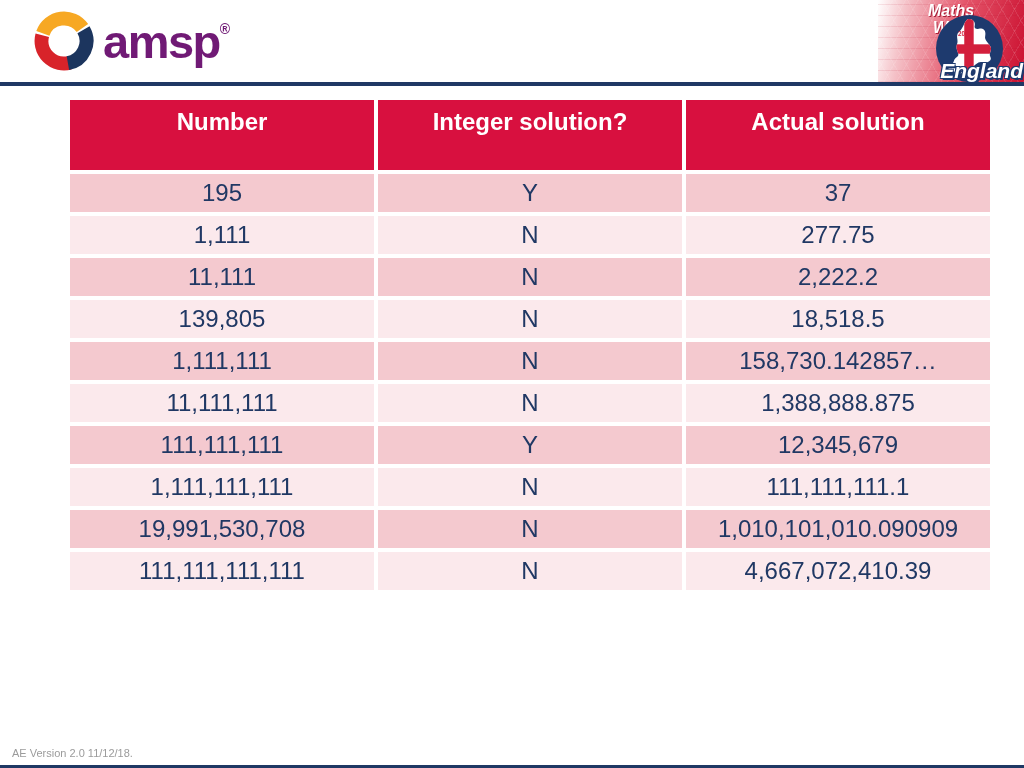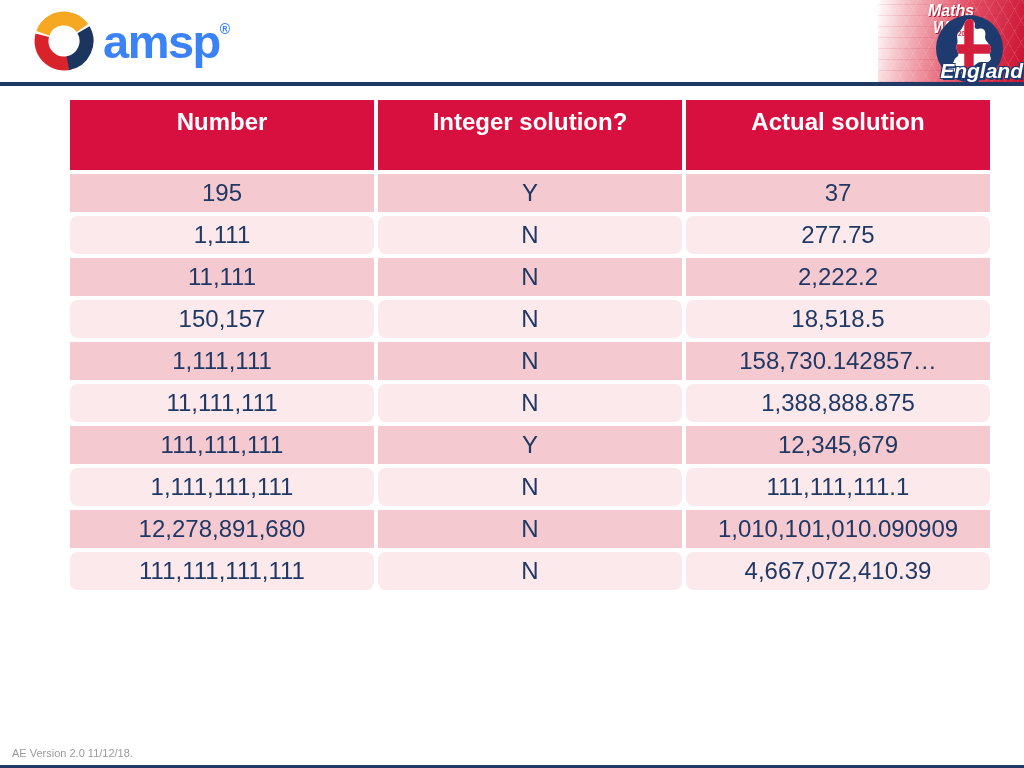--- a/index.html
+++ b/index.html
@@ -9,21 +9,21 @@
     height: 768px;
     background: #ffffff;
     overflow: hidden;
     font-family: "Liberation Sans", sans-serif;
   }
 
   
   .amsp-logo { position: absolute; left: 34px; top: 11px; display: flex; align-items: center; }
   .amsp-swirl { width: 60px; height: 60px; }
   .amsp-wordmark {
-    margin-left: 9px; font-size: 47px; font-weight: bold; color: #3b82f6;
+    margin-left: 9px; font-size: 47px; font-weight: bold; color: #701a75;
     letter-spacing: -1.5px; line-height: 1;
   }
   .amsp-reg { font-size: 14px; font-weight: bold; vertical-align: 24px; letter-spacing: 0; }
 
   
   .header-rule { position: absolute; top: 82px; left: 0; width: 1024px; height: 4px; background: #1F3864; z-index: 1; }
 
   
   .mwe-panel {
     position: absolute; top: 0; right: 0; width: 146px; height: 82px;
@@ -59,21 +59,21 @@
   .tr { display: contents; }
   .th {
     background: #D8103F; color: #ffffff; font-weight: bold; font-size: 24px;
     text-align: center; height: 70px; box-sizing: border-box; padding-top: 8px; line-height: 28px;
   }
   .td {
     color: #203864; font-size: 24px; text-align: center;
     height: 38px; line-height: 38px; white-space: nowrap; overflow: hidden;
   }
   .tr.dark  > .td { background: #F4C9CF; }
-  .tr.light > .td { background: #FBE9EC; border-radius: 8px; }
+  .tr.light > .td { background: #FBE9EC; }
 
   
   .footer-version { position: absolute; left: 12px; top: 747px; font-size: 11px; color: #9B9B9B; }
   .bottom-bar { position: absolute; left: 0; bottom: 0; width: 1024px; height: 3px; background: #1F3864; }
 </style>
 </head>
 <body>
 
 <div class="slide">
 
@@ -126,21 +126,21 @@
       <div class="td">1,111</div>
       <div class="td">N</div>
       <div class="td">277.75</div>
     </div>
     <div class="tr dark">
       <div class="td">11,111</div>
       <div class="td">N</div>
       <div class="td">2,222.2</div>
     </div>
     <div class="tr light">
-      <div class="td">150,157</div>
+      <div class="td">139,805</div>
       <div class="td">N</div>
       <div class="td">18,518.5</div>
     </div>
     <div class="tr dark">
       <div class="td">1,111,111</div>
       <div class="td">N</div>
       <div class="td">158,730.142857…</div>
     </div>
     <div class="tr light">
       <div class="td">11,111,111</div>
@@ -151,21 +151,21 @@
       <div class="td">111,111,111</div>
       <div class="td">Y</div>
       <div class="td">12,345,679</div>
     </div>
     <div class="tr light">
       <div class="td">1,111,111,111</div>
       <div class="td">N</div>
       <div class="td">111,111,111.1</div>
     </div>
     <div class="tr dark">
-      <div class="td">12,278,891,680</div>
+      <div class="td">19,991,530,708</div>
       <div class="td">N</div>
       <div class="td">1,010,101,010.090909</div>
     </div>
     <div class="tr light">
       <div class="td">111,111,111,111</div>
       <div class="td">N</div>
       <div class="td">4,667,072,410.39</div>
     </div>
   </div>
 

